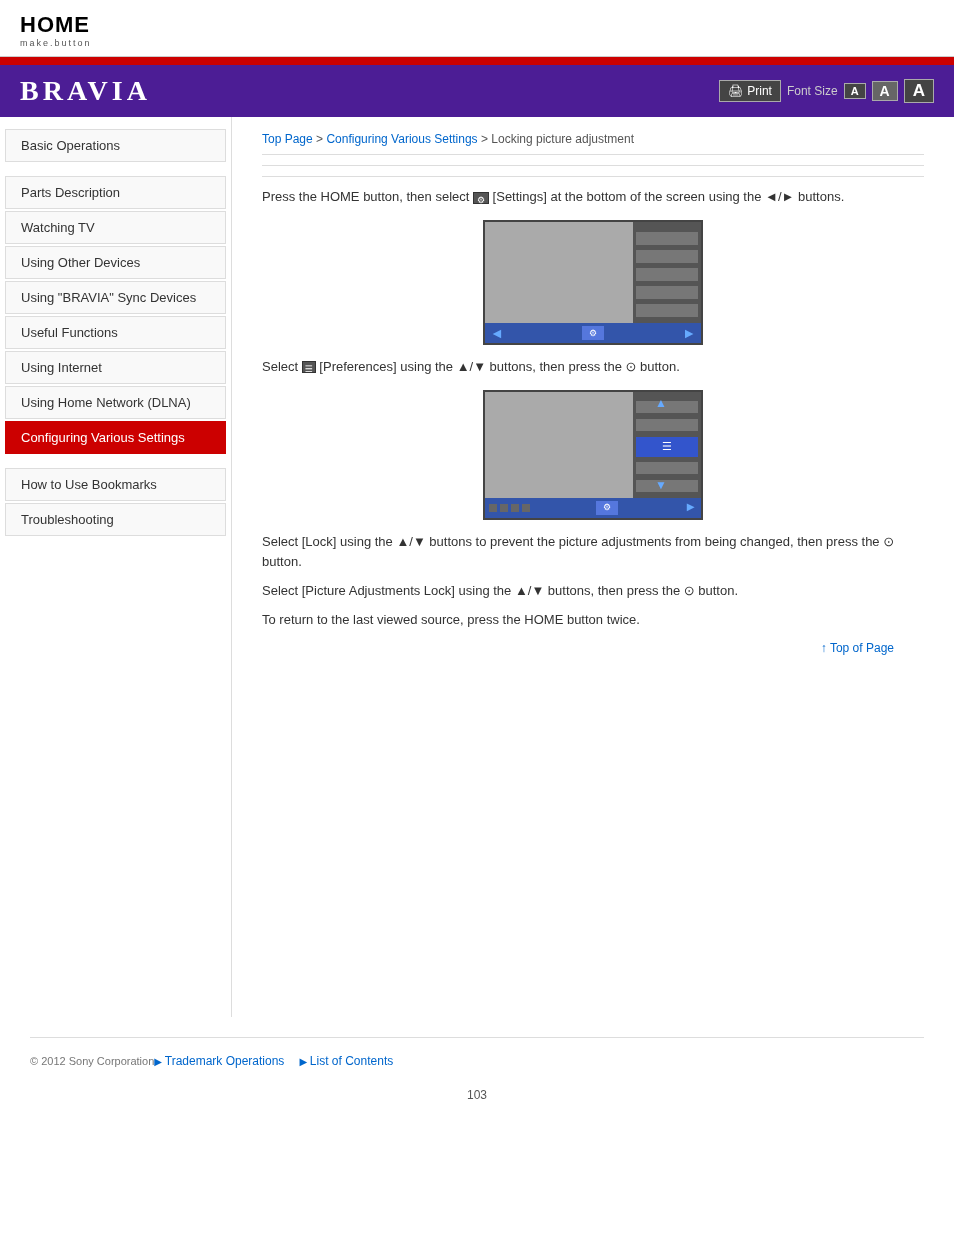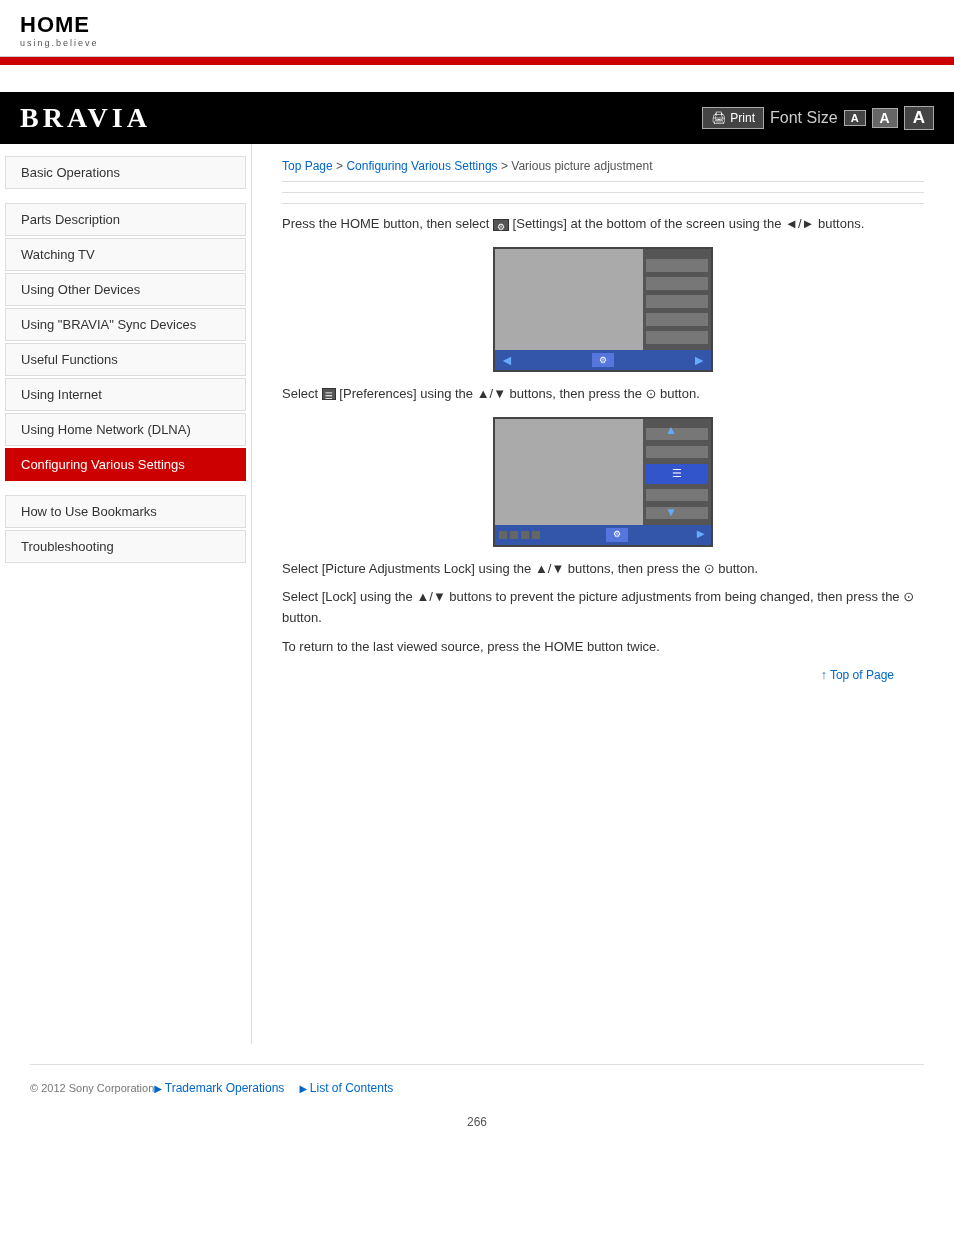--- a/index.html
+++ b/index.html
@@ -7,35 +7,35 @@
 
     
     .sony-header { padding: 12px 20px 8px; border-bottom: 1px solid #ccc; }
     .sony-logo { font-size: 22px; font-weight: bold; color: #000; letter-spacing: 1px; }
     .sony-tagline { font-size: 9px; color: #555; letter-spacing: 2px; }
 
     
     .red-bar { background: #cc0000; height: 8px; }
 
     
-    .bravia-bar { background: #000000; color: #fff; padding: 10px 20px; display: flex; align-items: center; justify-content: space-between; margin-top: 27px; }
+    .bravia-bar { background: #4c1d95; color: #fff; padding: 10px 20px; display: flex; align-items: center; justify-content: space-between; }
     .bravia-title { font-size: 28px; font-weight: bold; letter-spacing: 4px; color: #fff; font-family: Georgia, serif; }
     .font-controls { display: flex; align-items: center; gap: 6px; }
     .print-btn { border: 1px solid #aaa; background: #444; color: #fff; padding: 3px 8px; font-size: 12px; cursor: pointer; display: flex; align-items: center; gap: 4px; }
-    .font-size-label { color: #ccc; font-size: 16px; }
+    .font-size-label { color: #ccc; font-size: 12px; }
     .font-btn { border: 1px solid #aaa; background: #444; color: #fff; cursor: pointer; font-weight: bold; }
     .font-btn-sm { padding: 1px 6px; font-size: 11px; }
     .font-btn-md { padding: 1px 7px; font-size: 14px; background: #666; }
     .font-btn-lg { padding: 1px 8px; font-size: 17px; }
 
     
     .main-layout { display: flex; min-height: 900px; }
 
     
-    .sidebar { width: 252px; flex-shrink: 0; padding: 10px 0; border-right: 1px solid #ddd; }
+    .sidebar { width: 232px; flex-shrink: 0; padding: 10px 0; border-right: 1px solid #ddd; }
     .sidebar-item { padding: 8px 15px; cursor: pointer; font-size: 13px; color: #333; border: 1px solid #ddd; margin: 2px 5px; background: #f9f9f9; }
     .sidebar-item.active { background: #cc0000; color: #fff; border-color: #cc0000; }
     .sidebar-spacer { height: 10px; }
 
     
     .content { flex: 1; padding: 15px 30px; }
 
     
     .breadcrumb { font-size: 12px; color: #555; margin-bottom: 10px; padding-bottom: 8px; border-bottom: 1px solid #ddd; }
     .breadcrumb a { color: #0066cc; text-decoration: none; }
@@ -59,21 +59,21 @@
     .top-of-page::before { content: "↑ "; }
 
     
     .page-number { text-align: center; color: #555; font-size: 12px; padding: 10px; }
   </style>
 </head>
 <body>
 
 <div class="sony-header">
   <div class="sony-logo">HOME</div>
-  <div class="sony-tagline">using.believe</div>
+  <div class="sony-tagline">make.button</div>
 </div>
 
 <div class="red-bar"></div>
 
 <div class="bravia-bar">
   <span class="bravia-title">BRAVIA</span>
   <div class="font-controls">
     <button class="print-btn">
       <span>🖨</span>
       <span>Print</span>
@@ -103,21 +103,21 @@
     <div class="sidebar-item">Troubleshooting</div>
   </div>
 
   <div class="content">
 
     <div class="breadcrumb">
       <a href="#">Top Page</a>
       <span> &gt; </span>
       <a href="#">Configuring Various Settings</a>
       <span> &gt; </span>
-      <span>Various picture adjustment</span>
+      <span>Locking picture adjustment</span>
     </div>
 
     <hr class="content-divider">
     <hr class="content-divider">
 
     <div class="content-body">
       <p>Press the HOME button, then select <span style="display:inline-block;width:16px;height:12px;background:#555;vertical-align:middle;font-size:9px;text-align:center;color:#fff;border:1px solid #333;">⚙</span> [Settings] at the bottom of the screen using the ◄/► buttons.</p>
 
       <div class="tv-image-container">
         <div style="border:2px solid #444;background:#888;width:220px;height:125px;position:relative;overflow:hidden;">
@@ -163,32 +163,32 @@
               <div style="width:8px;height:8px;background:#666;"></div>
             </div>
             <div style="width:22px;height:14px;background:#5577dd;display:flex;align-items:center;justify-content:center;">
               <span style="color:#fff;font-size:9px;">⚙</span>
             </div>
             <span style="color:#66aaff;font-size:13px;">►</span>
           </div>
         </div>
       </div>
 
+      <p>Select [Lock] using the ▲/▼ buttons to prevent the picture adjustments from being changed, then press the ⊙ button.</p>
+
       <p>Select [Picture Adjustments Lock] using the ▲/▼ buttons, then press the ⊙ button.</p>
-
-      <p>Select [Lock] using the ▲/▼ buttons to prevent the picture adjustments from being changed, then press the ⊙ button.</p>
 
       <p style="">To return to the last viewed source, press the HOME button twice.</p>
 
       <a href="#" class="top-of-page">Top of Page</a>
     </div>
   </div>
 </div>
 
 <div class="page-footer">
   <span class="copyright">© 2012 Sony Corporation</span>
   <div class="footer-links">
     <a href="#" class="footer-link">Trademark Operations</a>
     <a href="#" class="footer-link">List of Contents</a>
   </div>
 </div>
 
-<div class="page-number">266</div>
+<div class="page-number">103</div>
 
 </body></html>

